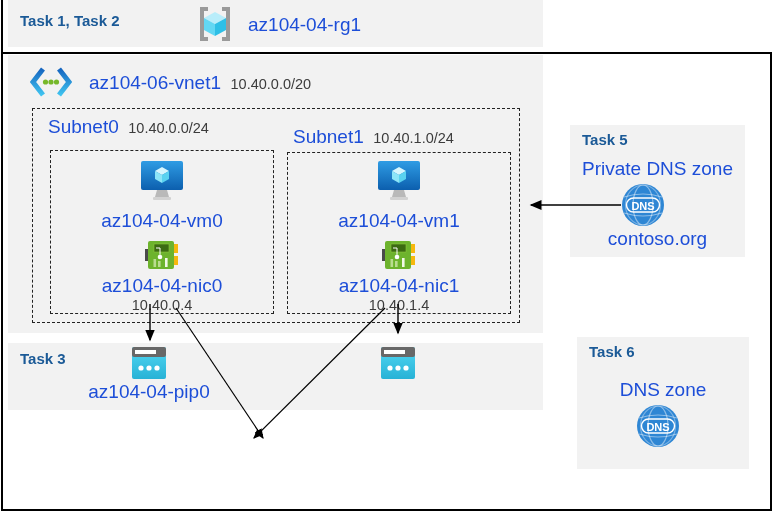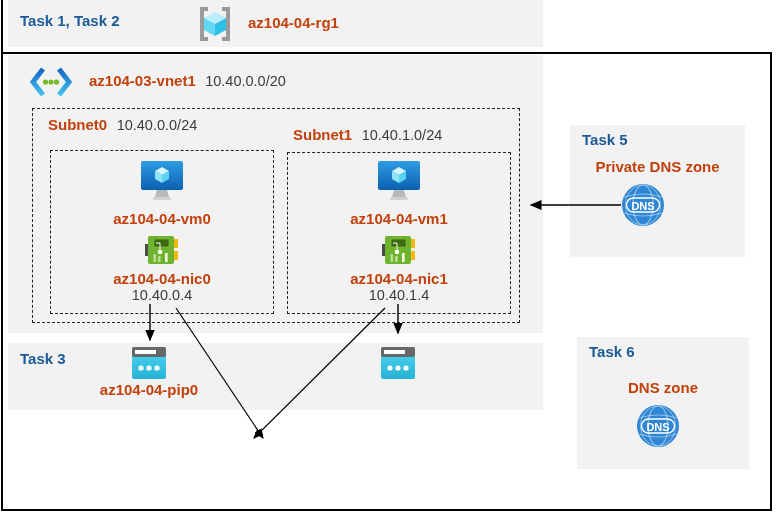--- a/index.html
+++ b/index.html
@@ -1,20 +1,20 @@
 <!DOCTYPE html>
 <html><head>
 <meta charset="utf-8">
 <style>
   html,body{margin:0;padding:0;background:#fff;}
   #canvas{position:relative;width:776px;height:517px;background:#fff;overflow:hidden;
           font-family:"Liberation Sans","DejaVu Sans",sans-serif;}
   .panel{position:absolute;background:#f2f2f2;}
   .task-label{position:absolute;color:#1b5a97;font-weight:bold;font-size:15px;white-space:nowrap;}
-  .name{font-weight:bold;font-size:15px;color:#c2410c;white-space:nowrap;}
+  .name{font-weight:normal;font-size:19px;color:#1d4ed8;white-space:nowrap;}
   .reg{font-weight:normal;font-size:14.5px;color:#3c3c3c;white-space:nowrap;}
   .abs{position:absolute;}
   .ctr{text-align:center;}
   .dashed{position:absolute;border:1.5px dashed #222;background:transparent;}
   .main-border{position:absolute;left:1px;top:52px;width:771px;height:459px;border:2px solid #000;box-sizing:border-box;}
   .left-edge{position:absolute;left:1px;top:0;width:2px;height:54px;background:#000;}
   .subnet-box{display:flex;flex-direction:column;align-items:center;}
   .vm-label{margin-top:9px;}
   .nic-label{margin-top:3px;}
   .icon{display:block;}
@@ -42,21 +42,21 @@
 
   <div class="panel" style="left:8px;top:55px;width:535px;height:278px;">
     <svg class="abs icon" style="left:22px;top:10px;" width="42" height="34" viewBox="0 0 42 34">
       <polyline points="13,4 3,17 13,30" fill="none" stroke="url(#gradBracket)" stroke-width="5"></polyline>
       <polyline points="29,4 39,17 29,30" fill="none" stroke="url(#gradBracket)" stroke-width="5"></polyline>
       <circle cx="15.5" cy="17" r="2.6" fill="#76b82a"></circle>
       <circle cx="21" cy="17" r="2.6" fill="#76b82a"></circle>
       <circle cx="26.5" cy="17" r="2.6" fill="#76b82a"></circle>
     </svg>
     <div class="abs" style="left:81px;top:17px;">
-      <span class="name">az104-03-vnet1</span>
+      <span class="name">az104-06-vnet1</span>
       <span class="reg" style="margin-left:5px;">10.40.0.0/20</span>
     </div>
 
     <div class="dashed" style="left:24px;top:53px;width:488px;height:215px;box-sizing:border-box;">
 
       <div class="abs" style="left:15px;top:7px;">
         <span class="name">Subnet0</span>
         <span class="reg" style="margin-left:5px;">10.40.0.0/24</span>
       </div>
       <div class="abs" style="left:260px;top:17px;text-align:right;">
@@ -122,20 +122,21 @@
     <div class="task-label" style="left:12px;top:6px;">Task 5</div>
     <div class="abs name ctr" style="left:0;top:33px;width:175px;">Private DNS zone</div>
     <svg class="abs icon" style="left:51px;top:58px;" width="44" height="44" viewBox="0 0 44 44">
       <circle cx="22" cy="22" r="21" fill="#2e86d4"></circle>
       <ellipse cx="22" cy="22" rx="10" ry="20" fill="none" stroke="#ffffff" stroke-opacity="0.45" stroke-width="1.2"></ellipse>
       <ellipse cx="22" cy="22" rx="17.5" ry="20" fill="none" stroke="#ffffff" stroke-opacity="0.35" stroke-width="1.2"></ellipse>
       <path d="M3,14 Q22,8 41,14 M3,30 Q22,36 41,30" fill="none" stroke="#ffffff" stroke-opacity="0.45" stroke-width="1.2"></path>
       <rect x="5.5" y="15" width="33" height="14" rx="7" fill="none" stroke="#ffffff" stroke-width="1.4"></rect>
       <text x="22" y="26.5" text-anchor="middle" font-size="11" font-weight="bold" fill="#ffffff">DNS</text>
     </svg>
+    <div class="abs name ctr" style="left:0;top:103px;width:175px;">contoso.org</div>
   </div>
 
   <div class="panel" style="left:8px;top:343px;width:535px;height:67px;">
     <div class="task-label" style="left:12px;top:7px;">Task 3</div>
     <svg class="abs icon" style="left:124px;top:4px;" width="34" height="32" viewBox="0 0 34 32">
       <rect x="0" y="0" width="34" height="32" rx="2" fill="url(#gradPip)"></rect>
       <rect x="0" y="0" width="34" height="10" rx="2" fill="#686868"></rect>
       <rect x="3" y="3" width="21" height="4" fill="#ffffff"></rect>
       <circle cx="9" cy="21" r="2.6" fill="#ffffff"></circle>
       <circle cx="17" cy="21" r="2.6" fill="#ffffff"></circle>

